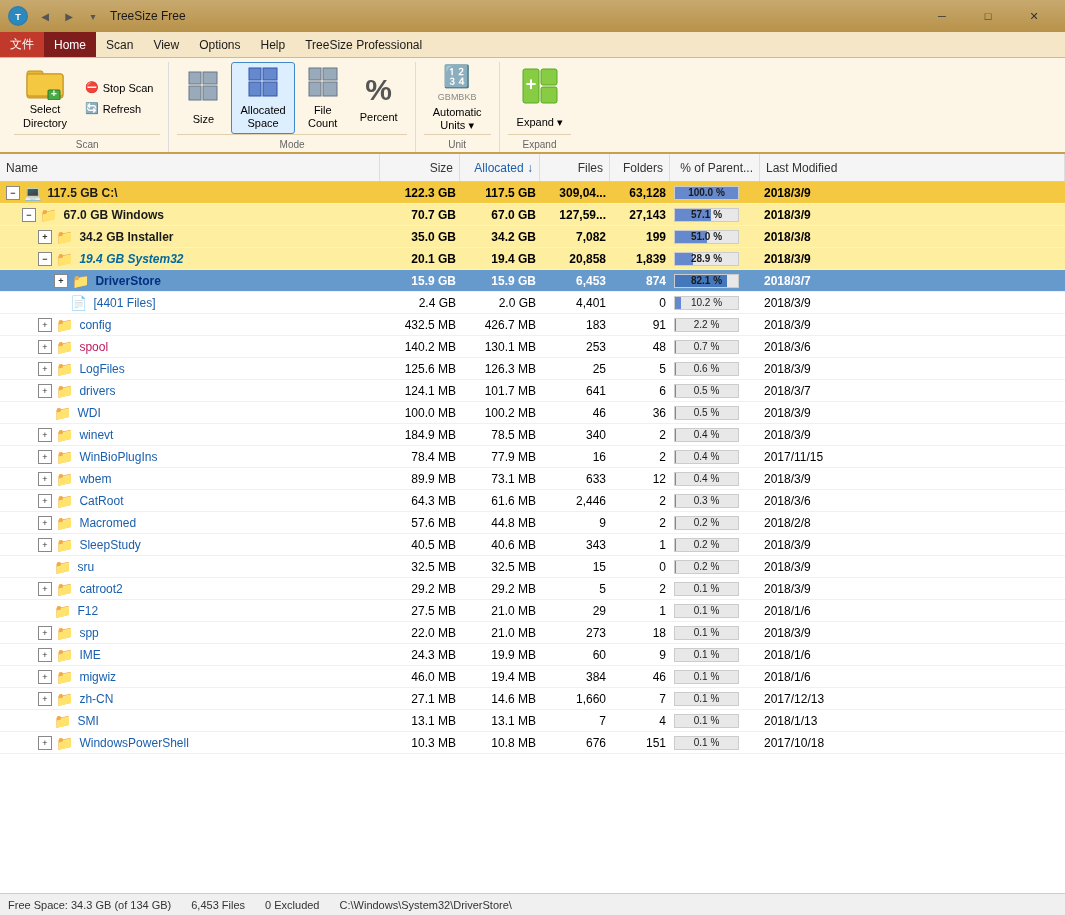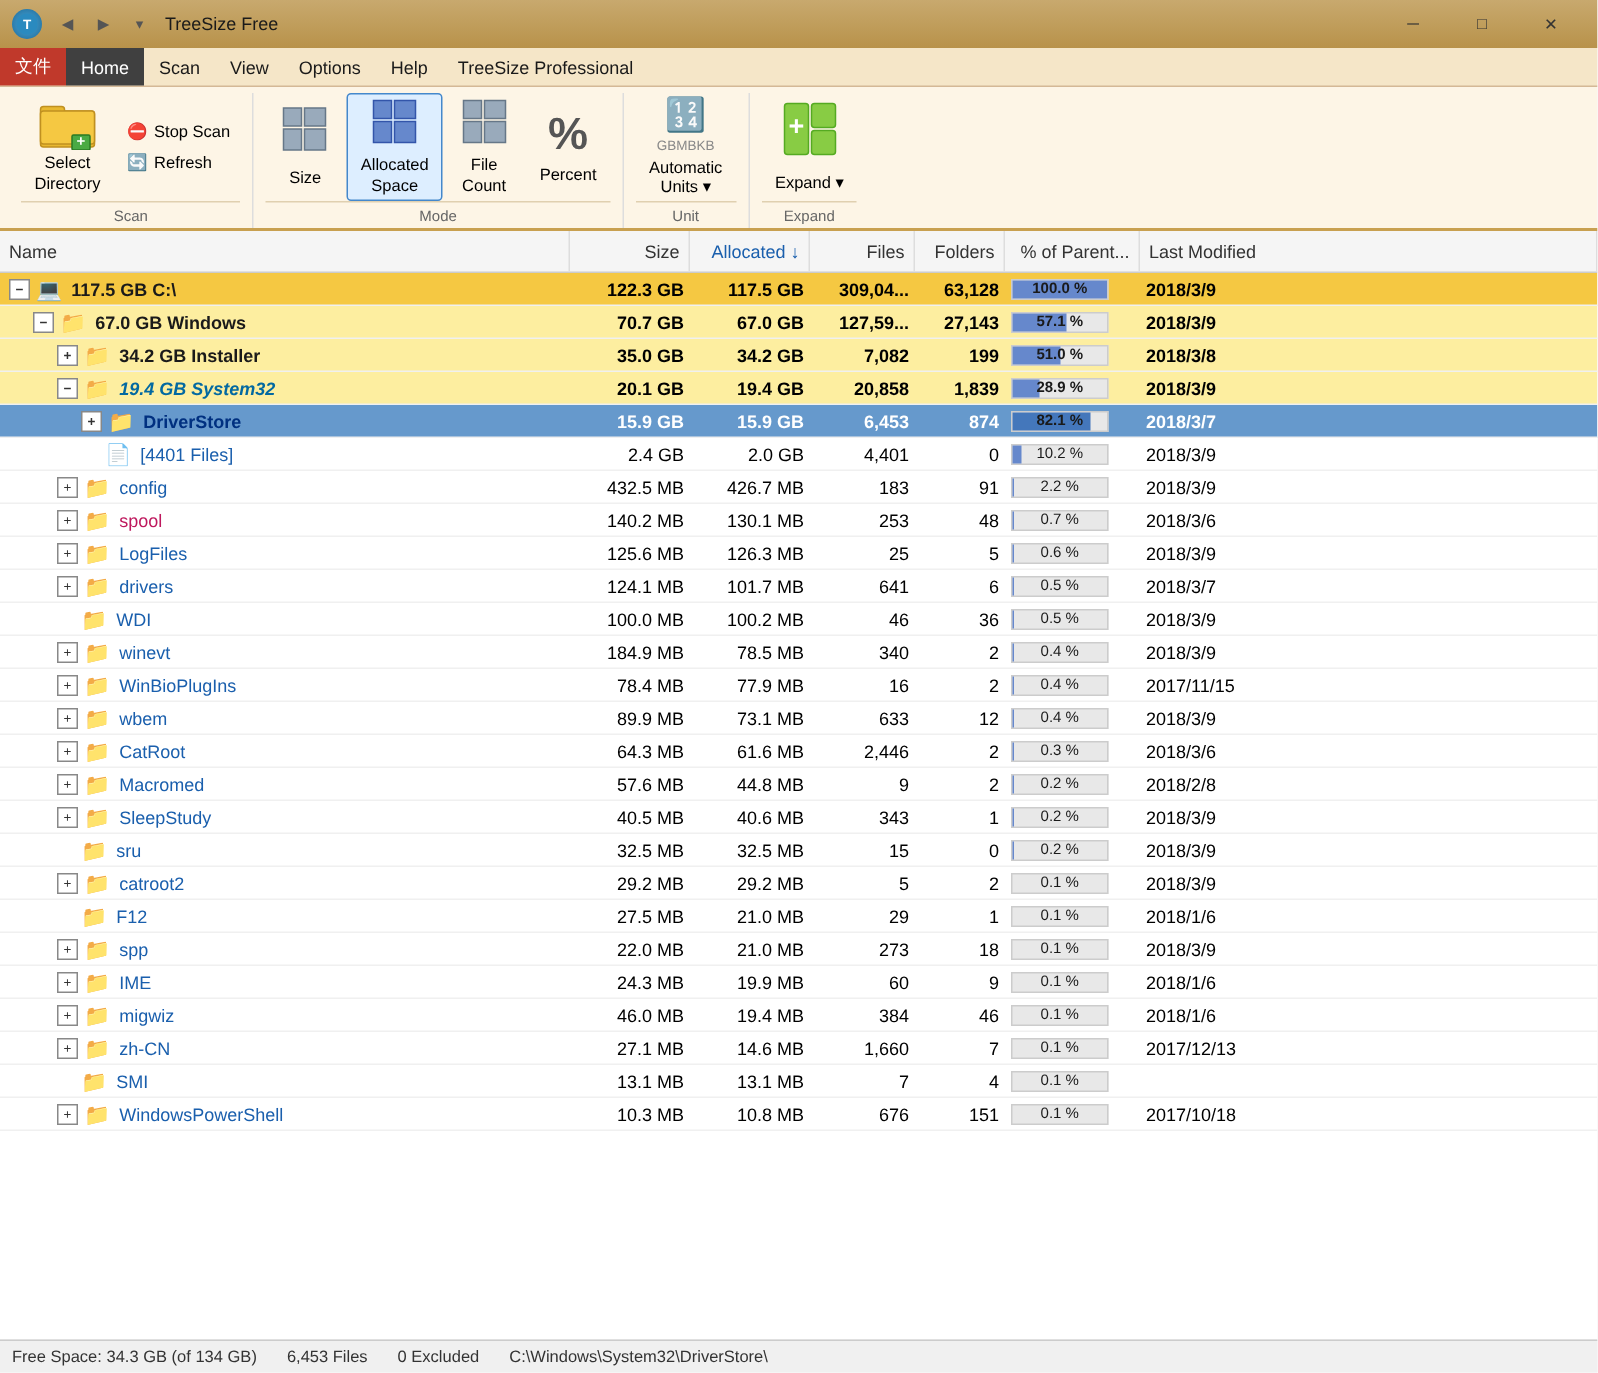--- a/index.html
+++ b/index.html
@@ -63,21 +63,21 @@
       border-bottom: 1px solid #d4b896;
     }
     .menu-item {
       padding: 3px 10px;
       cursor: pointer;
       font-size: 12px;
       color: #1a1a1a;
       height: 100%;
       display: flex; align-items: center;
     }
-    .menu-item.active { background: #404040; color: white; }
+    .menu-item.active { background: #7f1d1d; color: white; }
     .menu-item.file { background: #c0392b; color: white; }
 
     
     #ribbon {
       background: #fdf5e6;
       border-bottom: 2px solid #c8a050;
       padding: 4px 6px 0 6px;
       display: flex;
       align-items: flex-end;
       gap: 0;
@@ -879,20 +879,21 @@
       <div class="cell cell-size">13.1 MB</div>
       <div class="cell cell-alloc">13.1 MB</div>
       <div class="cell cell-files">7</div>
       <div class="cell cell-folders">4</div>
       <div class="pct-bar-cell">
         <div class="pct-container">
           <div class="pct-fill" style="width: 0.1%;"></div>
           <div class="pct-text">0.1 %</div>
         </div>
       </div>
+      <div class="cell cell-modified">2018/1/13</div>
     </div>
     <div class="tree-row normal">
       <div class="cell cell-name">
         <span class="indent" style="width: 32px; display: inline-block; flex-shrink: 0;"></span>
         <div class="expand-btn">+</div>
         <span class="folder-icon" style="margin-right: 4px;">📁</span>
         <span style="color: rgb(26, 95, 173);">WindowsPowerShell</span>
       </div>
       <div class="cell cell-size">10.3 MB</div>
       <div class="cell cell-alloc">10.8 MB</div>

